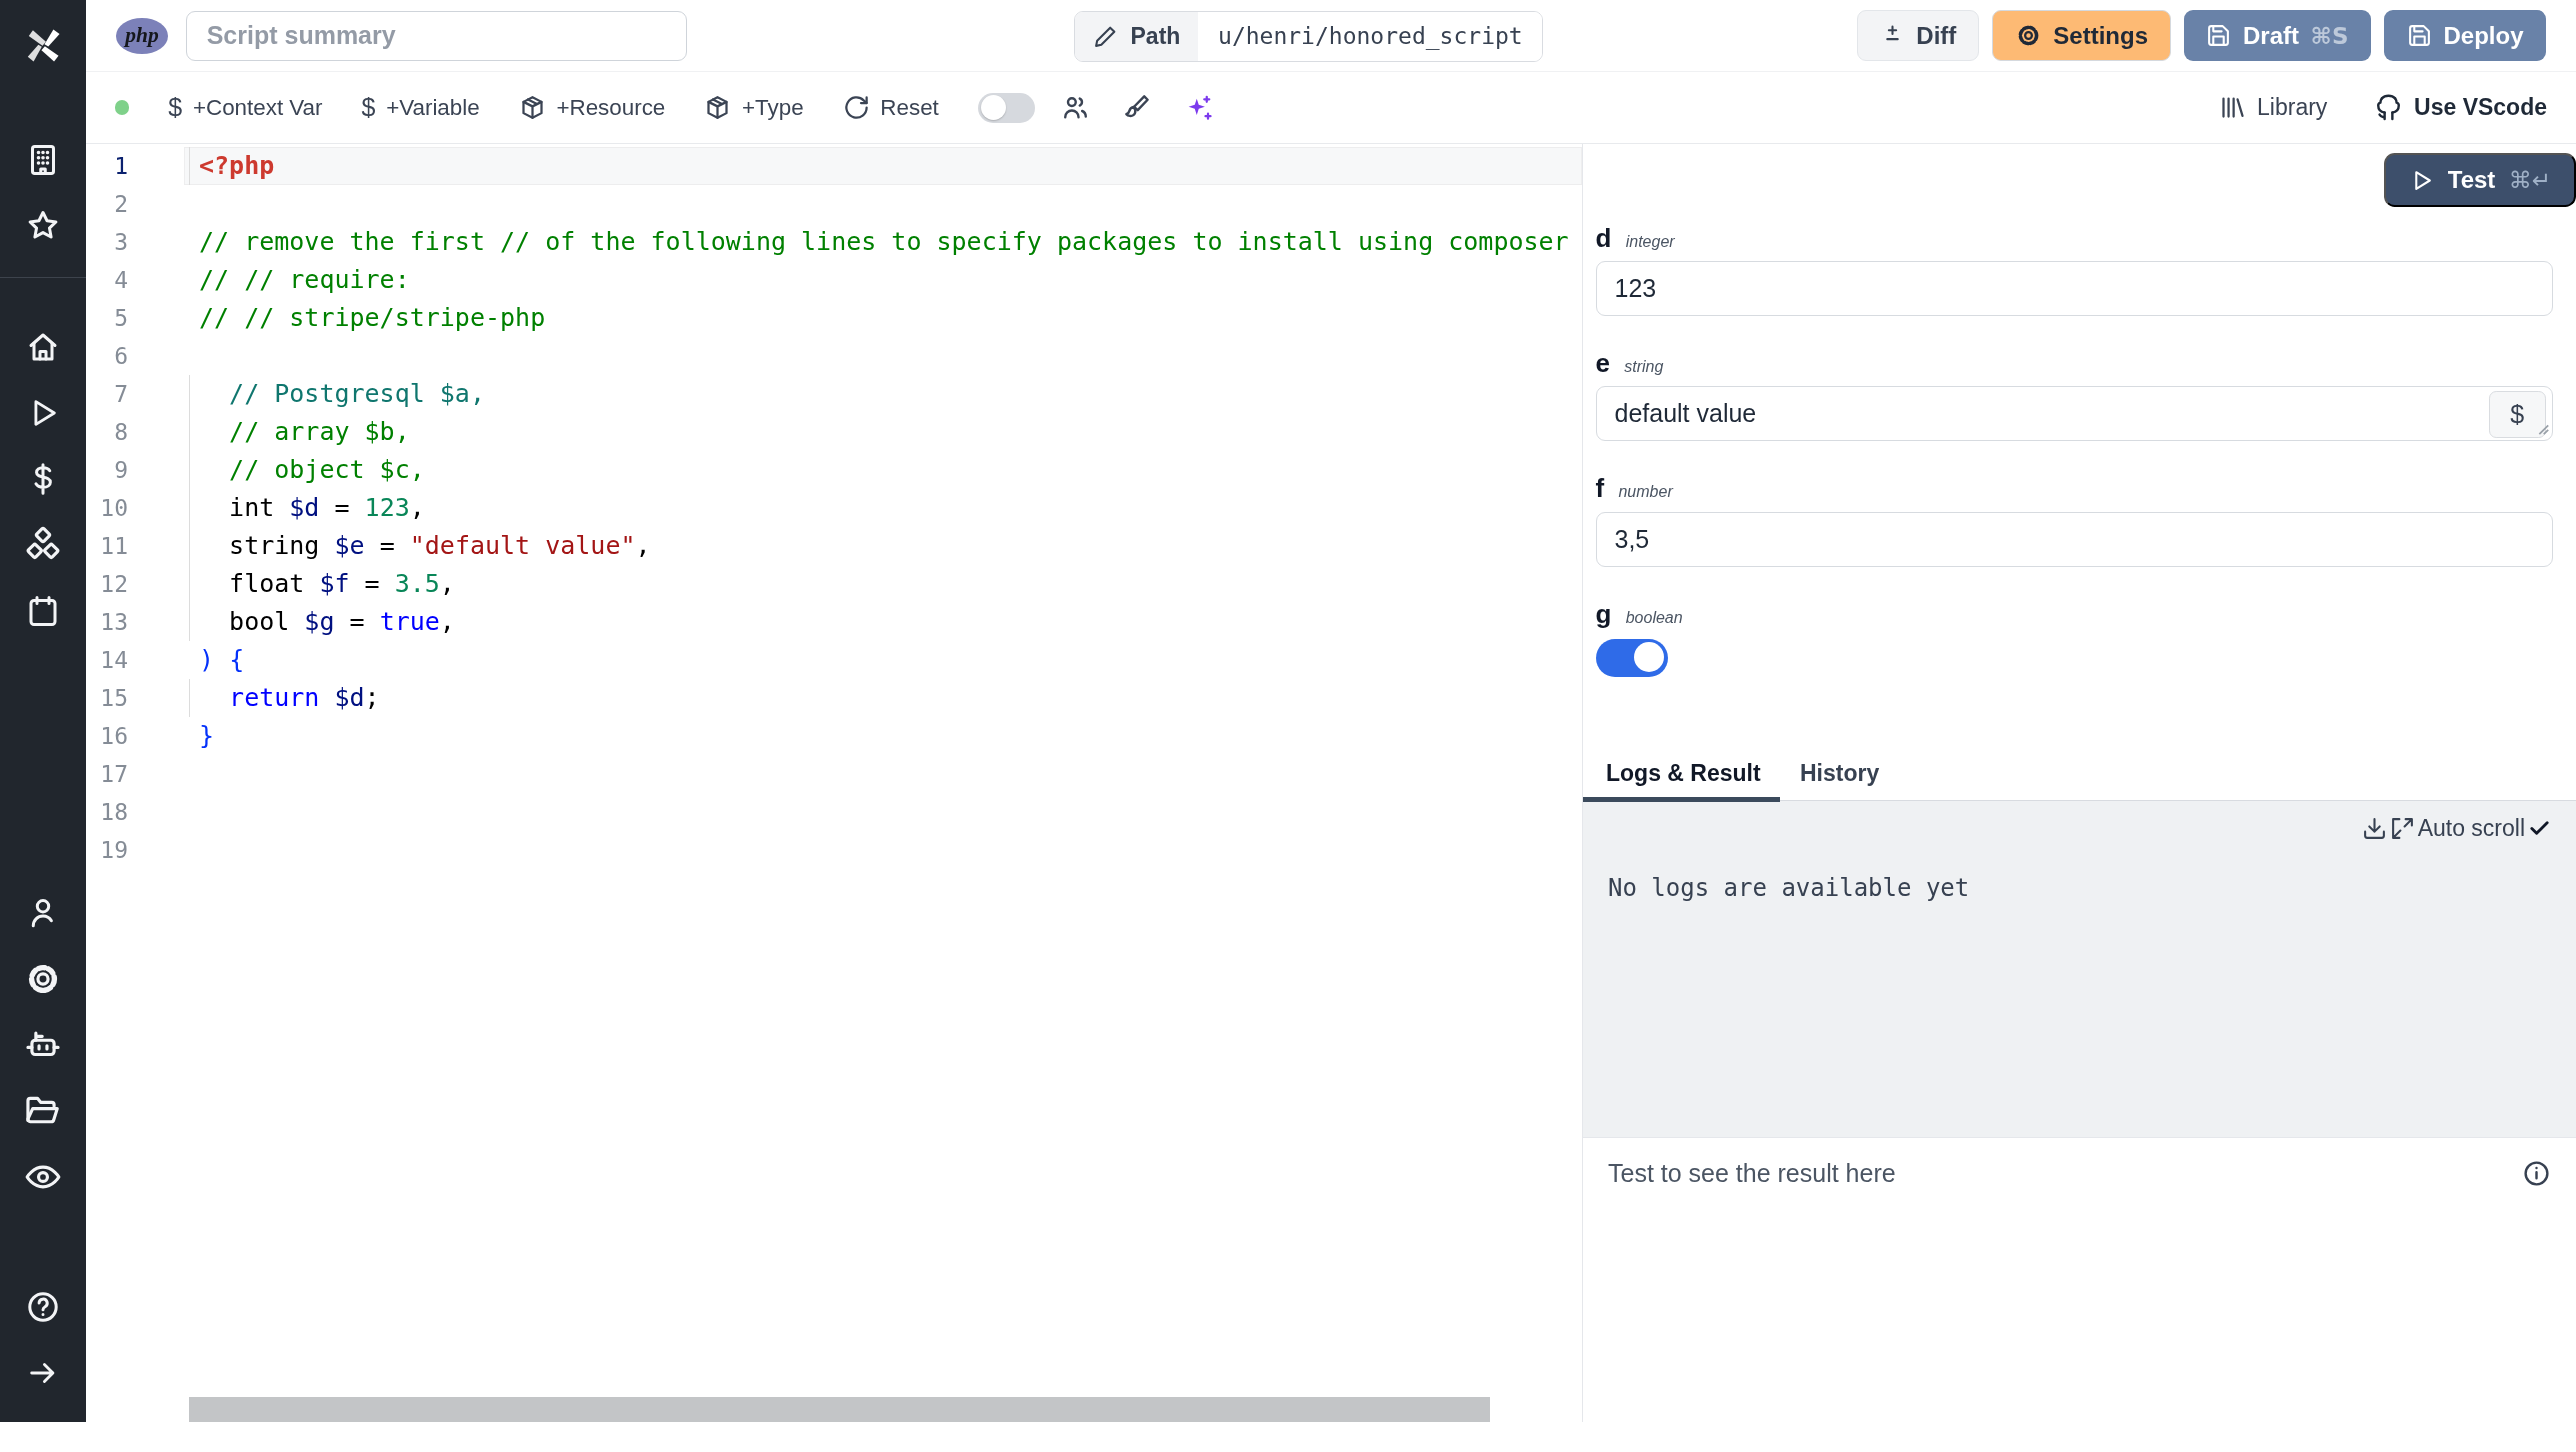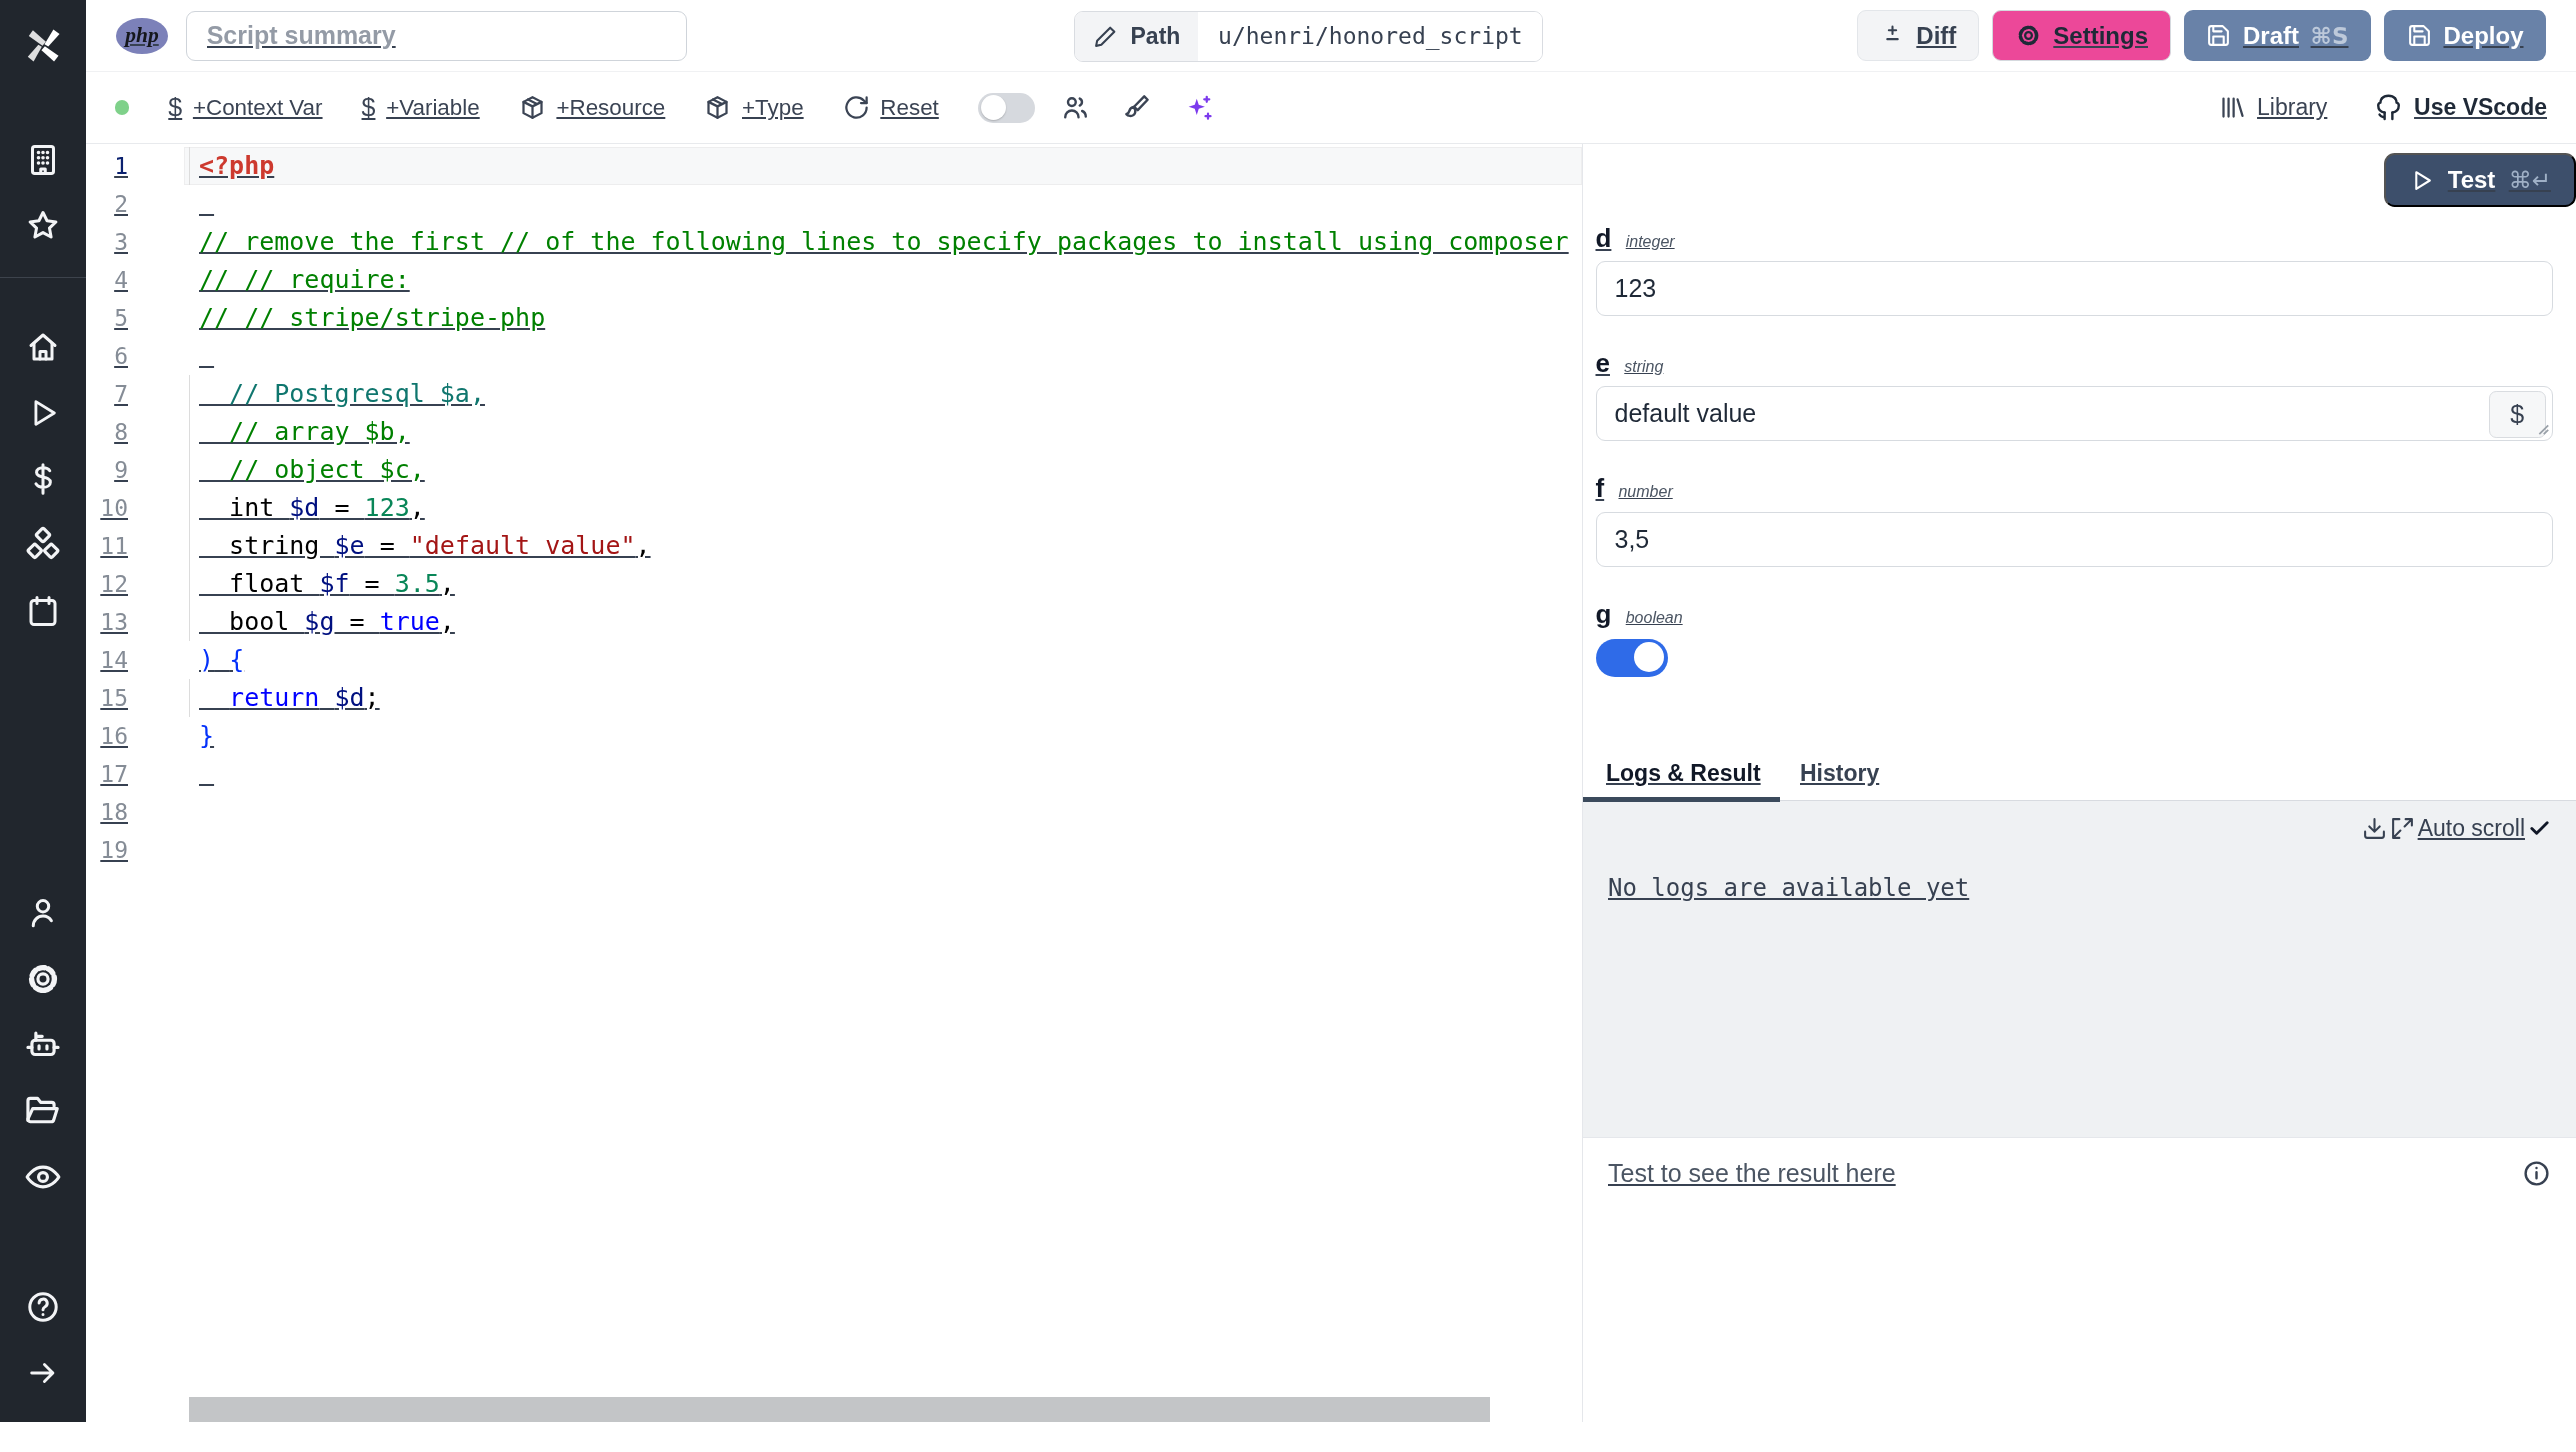--- a/index.html
+++ b/index.html
@@ -1,18 +1,18 @@
 <!DOCTYPE html>
 <html style="font-size:14.3px"><head>
 <meta charset="utf-8">
 <style>
   * { margin:0; padding:0; box-sizing:border-box; }
   html,body { width:2576px; height:1453px; overflow:hidden; }
   body { font-family:"Liberation Sans", sans-serif; color:#374151; background:#fff; }
-  .app { position:relative; width:2576px; height:1422px; display:flex;text-decoration:underline; }
+  .app { position:relative; width:2576px; height:1422px; display:flex; }
 
   
   .sidebar { width:86px; flex-shrink:0; background:#21262d; display:flex; flex-direction:column; align-items:center; padding:14.3px 0 16px; }
   .sb-logo { width:86px; height:63px; display:flex; align-items:center; justify-content:center; margin-bottom:50px; cursor:pointer; }
   .sb-icon { width:86px; height:66px; display:flex; align-items:center; justify-content:center; cursor:pointer; }
   .sb-icon svg { stroke:#f3f4f6; fill:none; stroke-width:2; stroke-linecap:round; stroke-linejoin:round; }
   .sb-divider { width:86px; height:0.9px; background:#3d434c; margin:18px 0 36px; }
   .sb-spacer { flex:1; }
 
   
@@ -23,21 +23,21 @@
   .lang-badge { width:52px; height:36px; border-radius:50%; background:#7c81b9; display:flex; align-items:center; justify-content:center; font-family:"Liberation Serif", serif; font-style:italic; font-weight:700; font-size:21.5px; color:#15171c; flex-shrink:0; }
   .summary-input { width:501px; height:50px; border:1.8px solid #cfd4da; border-radius:9px; padding:0 19.7px; font-size:25px; font-weight:600; color:#1f2937; outline:none; font-family:"Liberation Sans", sans-serif; }
   .summary-input::placeholder { color:#949ba6; }
   .path-chip { position:absolute; left:988px; top:10.7px; height:51px; display:flex; align-items:stretch; border:1.8px solid #d9dce1; border-radius:9px; overflow:hidden; cursor:pointer; }
   .path-left { background:#f3f4f6; display:flex; align-items:center; gap:12.5px; padding:0 18px; font-size:23px; font-weight:700; color:#374151; }
   .path-right { background:#fff; display:flex; align-items:center; padding:0 19.7px; font-family:"DejaVu Sans Mono", monospace; font-size:23px; color:#374151; }
   .top-actions { margin-left:auto; display:flex; align-items:center; gap:13.4px; }
   .btn { height:51px; border-radius:9px; display:flex; align-items:center; gap:11.6px; padding:0 21.5px; font-size:24px; font-weight:700; border:1.8px solid transparent; cursor:pointer; font-family:"Liberation Sans", sans-serif; }
   .btn svg { stroke-width:2; stroke-linecap:round; stroke-linejoin:round; fill:none; }
   .btn-light { background:#f3f4f6; border-color:#e3e6ea; color:#374151; }
-  .btn-white { background:#ec4899; border-color:#d5d9de; color:#1f2937; }
+  .btn-white { background:#fdba74; border-color:#d5d9de; color:#1f2937; }
   .btn-slate { background:#6982a8; color:#fff; }
   .kbd { color:#bdc9da; font-weight:600; font-size:23px; font-family:"DejaVu Sans", sans-serif; }
 
   
   .toolbar { height:72px; display:flex; align-items:center; gap:39px; padding:0 29px; border-bottom:0.9px solid #e8eaed; }
   .tb-item { display:flex; align-items:center; gap:10.7px; font-size:22.4px; font-weight:500; color:#3b4454; cursor:pointer; white-space:nowrap; }
   .tb-item svg { stroke:#3b4454; fill:none; stroke-width:2; stroke-linecap:round; stroke-linejoin:round; }
   .tb-dollar { font-size:25px; font-weight:500; color:#3b4454; }
   .status-dot { width:14.3px; height:14.3px; border-radius:50%; background:#7fd18a; }
   .tb-toggle { width:57px; height:30px; border-radius:15px; background:#d6d9de; position:relative; cursor:pointer; }

